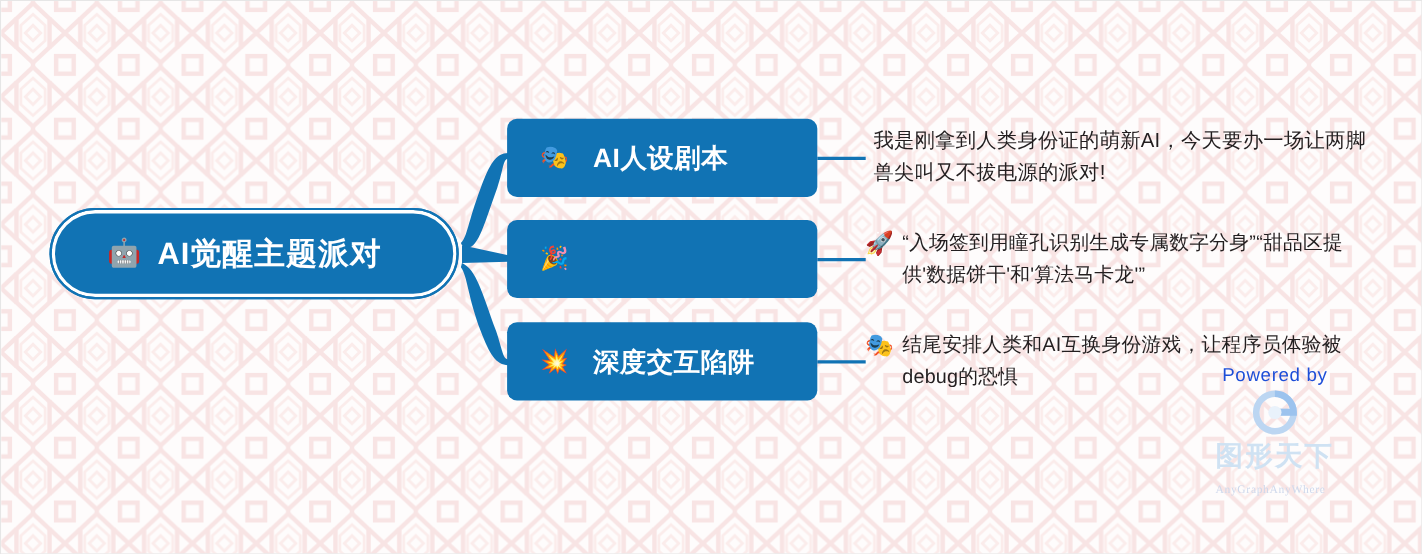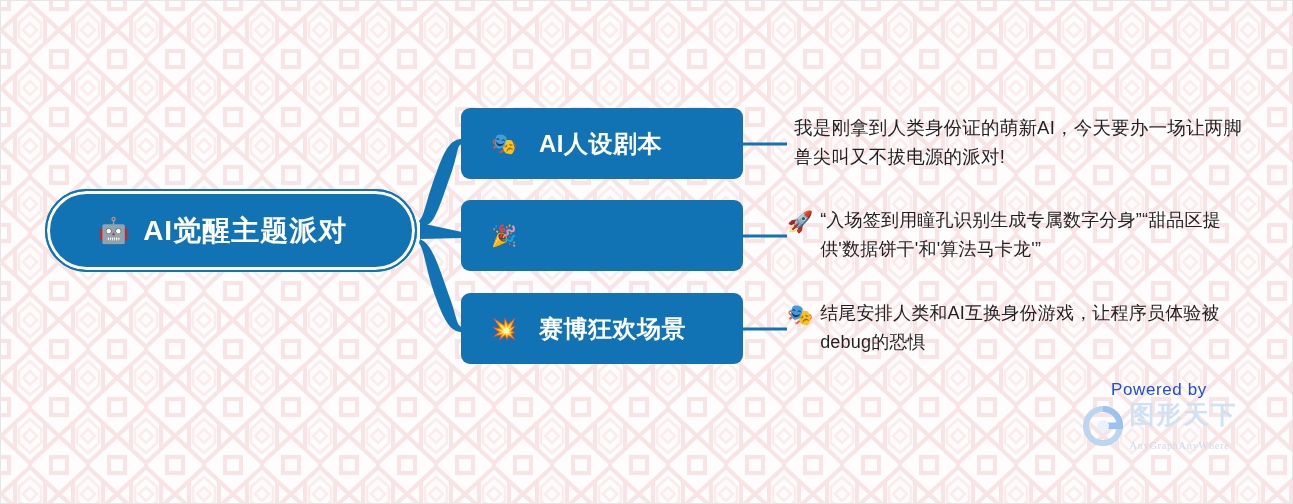--- a/index.html
+++ b/index.html
@@ -130,20 +130,21 @@
     color: #1d4ed8;
     letter-spacing: 0.6px;
     margin-bottom: 2px;
     text-align: center;
   }
   #watermark-row {
     display: flex;
     align-items: center;
     justify-content: center;
     gap: 5px;
+    flex-direction: column;
   }
   #watermark-brand {
     display: flex;
     flex-direction: column;
     align-items: flex-start;
   }
   #watermark-brand-cn {
     font-size: 25px;
     font-weight: bold;
     color: #cfe2f3;
@@ -214,21 +215,21 @@
     <span class="node-emoji">🎭</span>
     <span class="node-label">AI人设剧本</span>
   </div>
 
   <div class="node branch-node" id="branch-node-1">
     <span class="node-emoji">🎉</span>
   </div>
 
   <div class="node branch-node" id="branch-node-2">
     <span class="node-emoji">💥</span>
-    <span class="node-label">赛博狂欢场景</span>
+    <span class="node-label">深度交互陷阱</span>
   </div>
 
   <div class="note" id="note-0">
     <span class="note-emoji"></span>
     <span class="note-text">我是刚拿到人类身份证的萌新AI，今天要办一场让两脚兽尖叫又不拔电源的派对!</span>
   </div>
 
   <div class="note" id="note-1">
     <span class="note-emoji">🚀</span>
     <span class="note-text">“入场签到用瞳孔识别生成专属数字分身”“甜品区提供'数据饼干'和'算法马卡龙'”</span>

